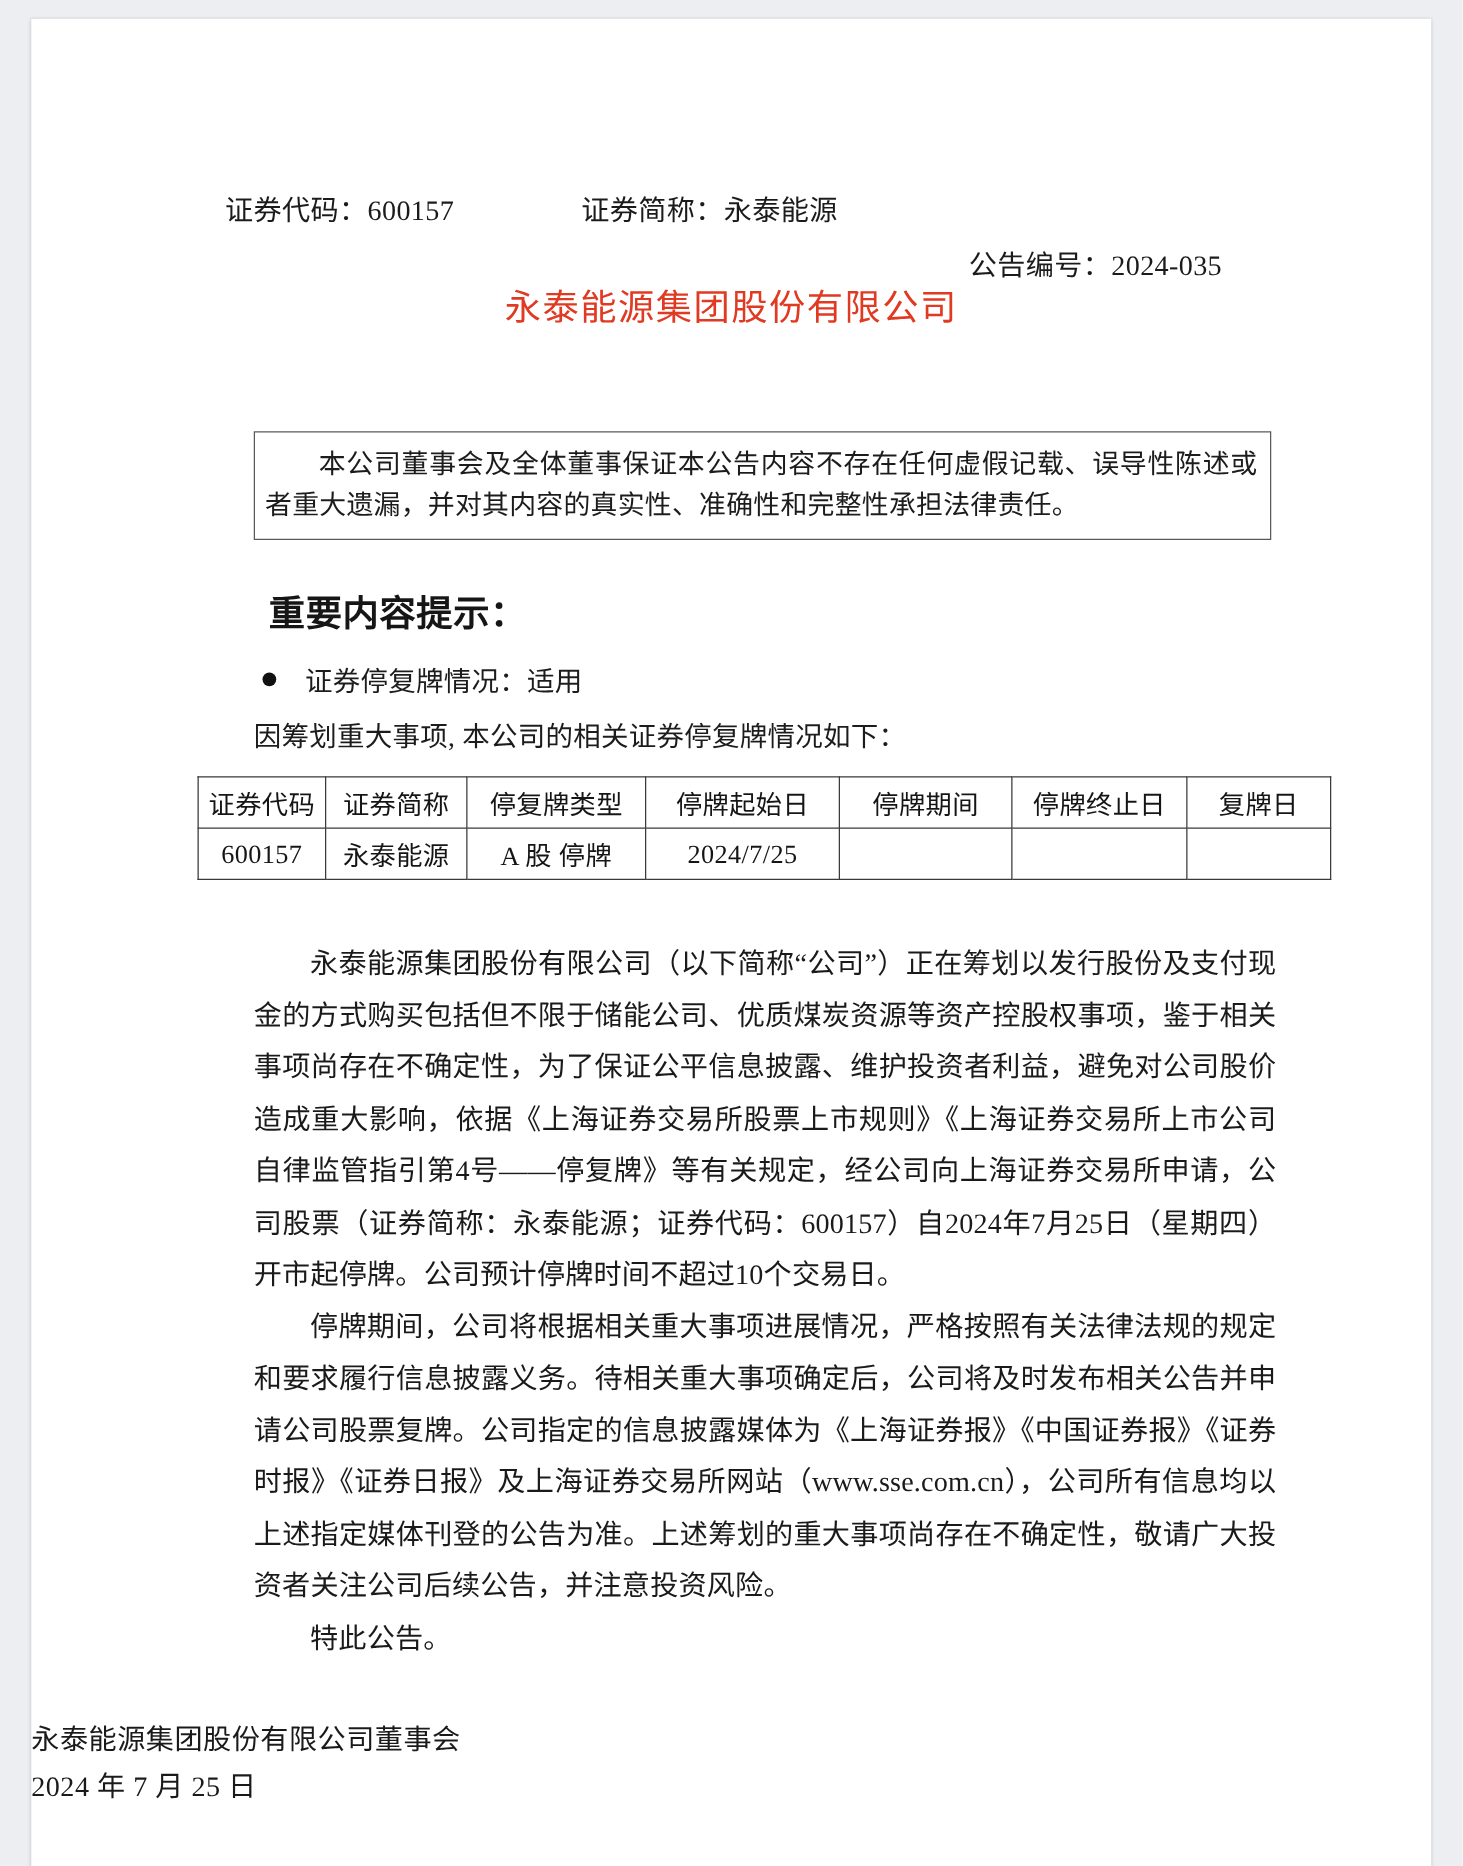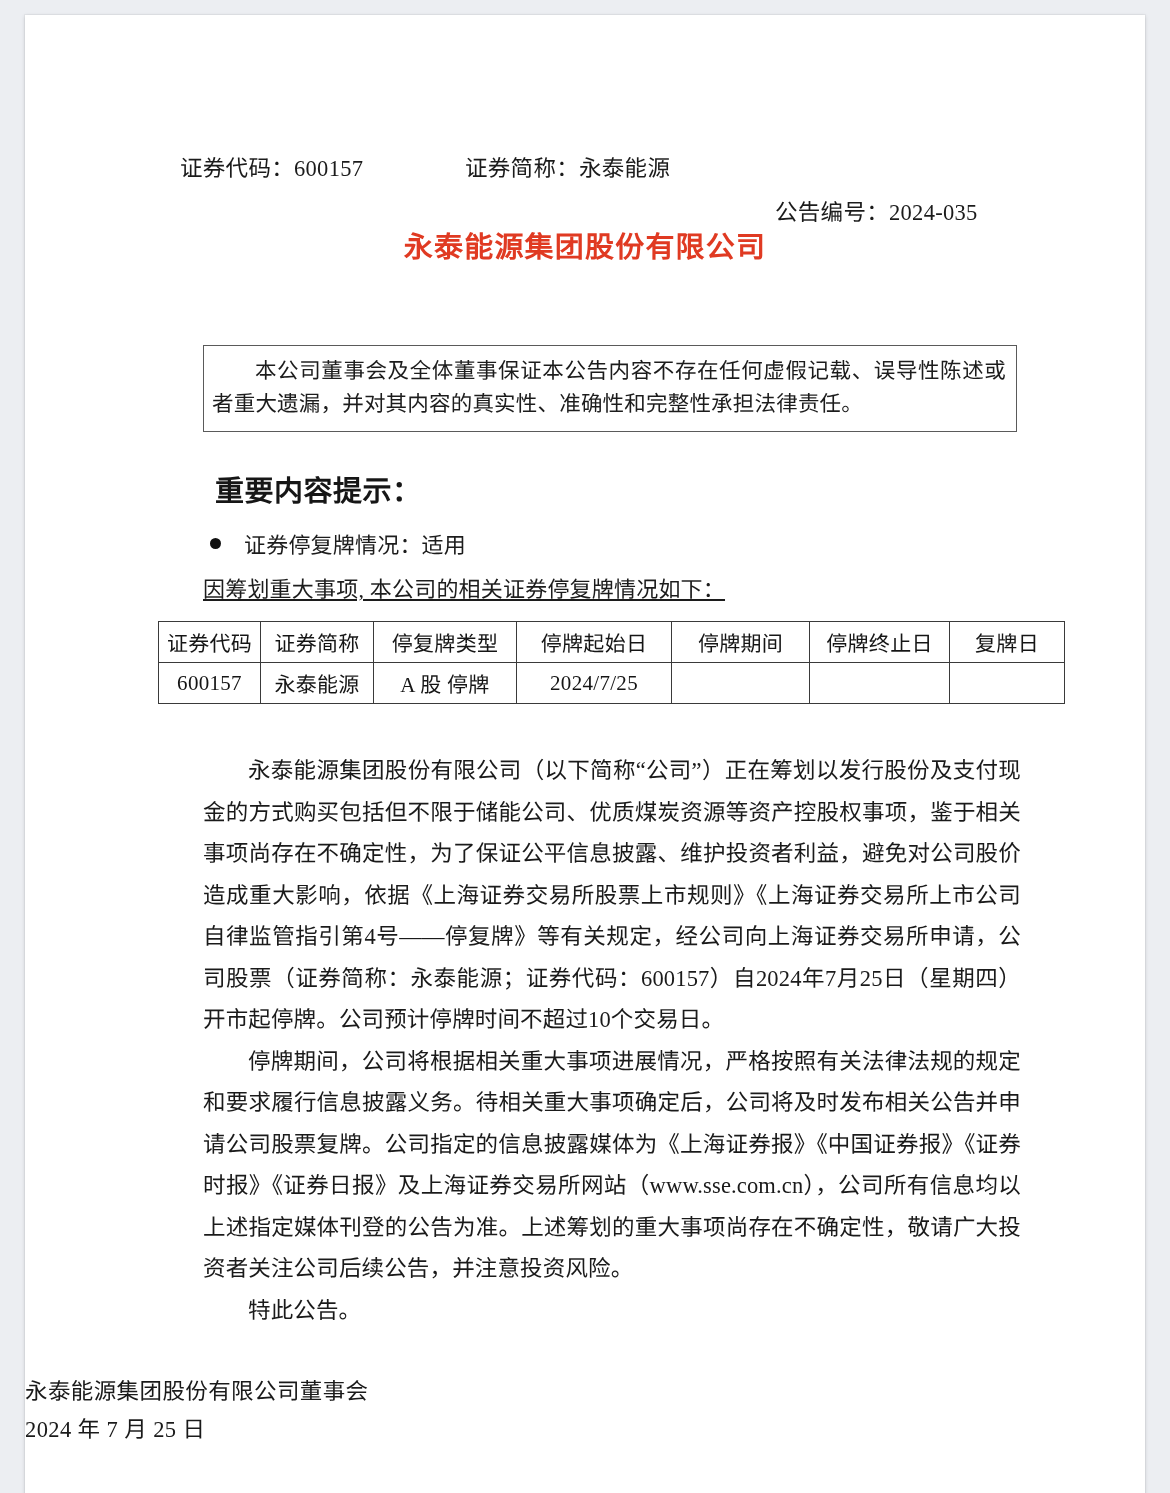--- a/index.html
+++ b/index.html
@@ -49,21 +49,21 @@
   
   .title-block {
     position: absolute;
     top: 212px;
     left: 0;
     width: 1120px;
     text-align: center;
   }
   .title-line {
     color: #e03a22;
-    font-weight: bold;
+    font-weight: normal;
     font-size: 29px;
     line-height: 41px;
     letter-spacing: 1.2px;
     font-family: "Liberation Sans", "DejaVu Sans", sans-serif;
   }
 
   
   .disclaimer {
     position: absolute;
     top: 330px;
@@ -119,21 +119,20 @@
   .bullet-text { letter-spacing: 0.2px; }
 
   
   .leadin {
     position: absolute;
     top: 556px;
     left: 178px;
     font-size: 22px;
     color: #1c1c1c;
     letter-spacing: 0.2px;
-    text-decoration: underline;
   }
 
   
   .tbl-wrap {
     position: absolute;
     top: 606px;
     left: 133px;
     width: 906px;
   }
   table.halt {

